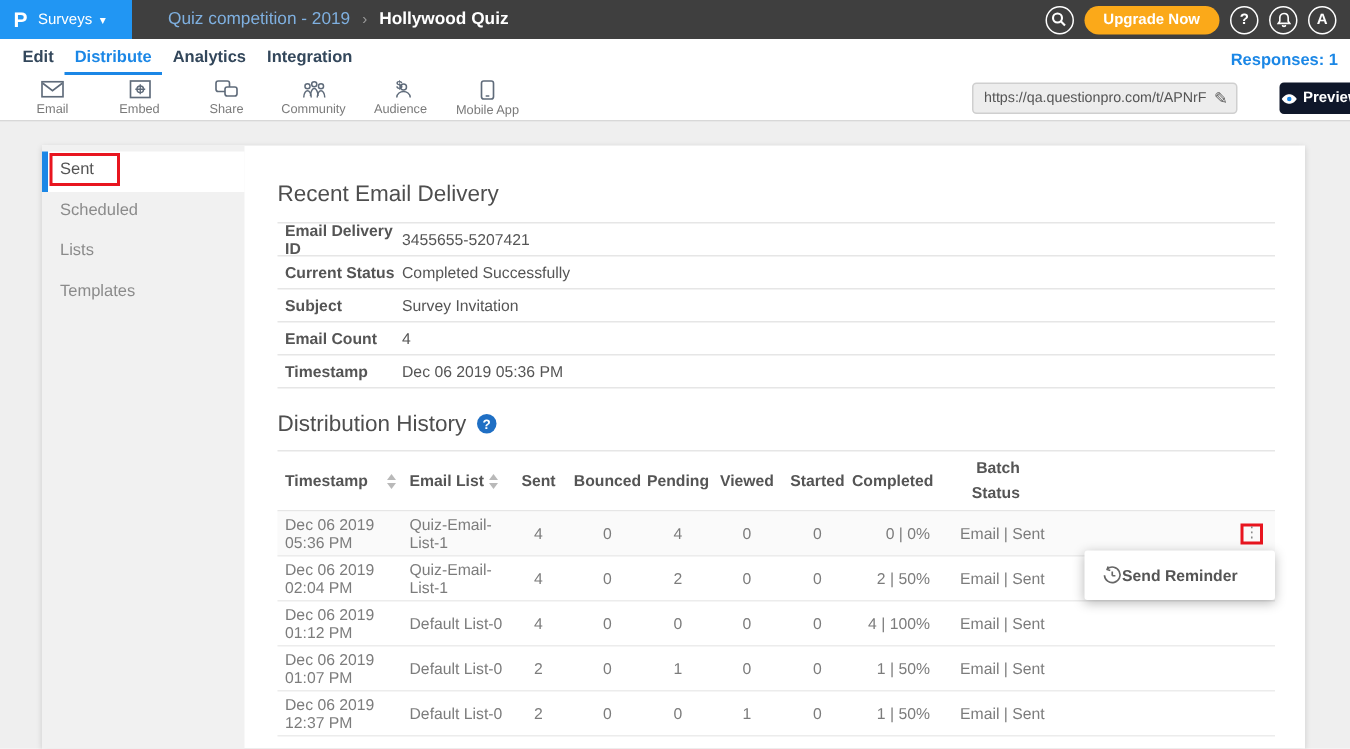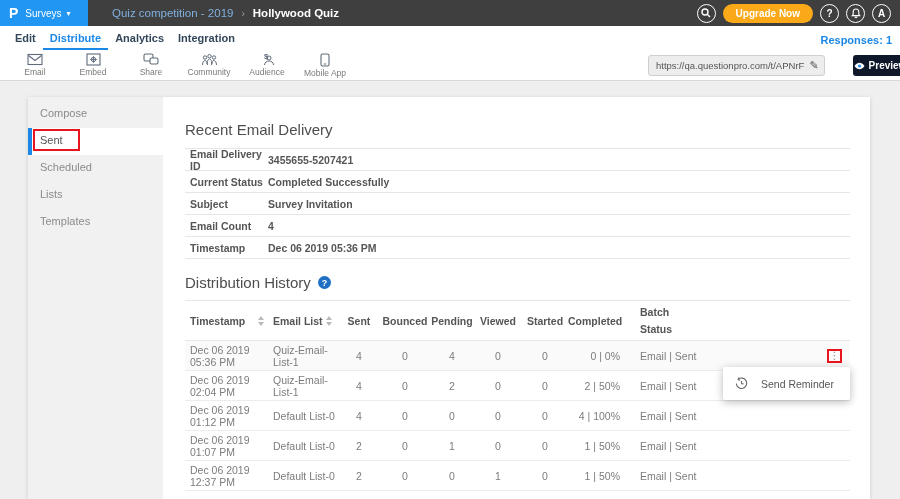--- a/index.html
+++ b/index.html
@@ -38,45 +38,45 @@
   .side-item { height:27px; line-height:25px; padding-left:12px; font-size:11px; color:#8b8b8b; cursor:pointer; }
   .side-item.active { background:#fff; color:#555; border-left:4px solid #1b87e6; padding-left:8px; }
   .red-box { display:inline-block; border:2px solid #e8151f; padding:0 15px 0 5px; margin-left:-7px; line-height:18px; }
   .main { margin-left:135px; padding:24px 20px 0 22px; }
   .section-title { font-size:15px; color:#4e4e4e; font-weight:normal; display:flex; align-items:center; gap:7px; }
   .help-badge { width:13px; height:13px; border-radius:50%; background:#1f6fc4; color:#fff; font-size:9px; font-weight:bold;
     display:flex; align-items:center; justify-content:center; cursor:pointer; }
   .def-table { margin-top:10px; border-top:1px solid #e6e6e6; }
   .def-row { height:22px; display:flex; align-items:center; border-bottom:1px solid #e6e6e6; font-size:10.5px; }
   .def-label { width:83px; padding-left:5px; font-weight:bold; color:#555; flex:none; }
-  .def-value { color:#555;font-weight:bold; }
+  .def-value { color:#555; }
   .title-2 { margin-top:15px; }
   .dist-table { margin-top:9px; border-top:1px solid #e6e6e6; }
   .th-row { height:40px; display:flex; align-items:center; border-bottom:1px solid #e6e6e6; font-size:10.5px; font-weight:bold; color:#555; }
   .td-row { height:30px; display:flex; align-items:center; border-bottom:1px solid #ececec; font-size:10.5px; color:#7c7c7c; position:relative; }
   .td-row.hover { background:#fafafa; }
   .c-ts { width:85px; padding-left:5px; flex:none; display:flex; align-items:center; justify-content:space-between; }
   .c-list { width:68px; padding-left:3px; flex:none; display:flex; align-items:center; justify-content:space-between; }
   .c-sent { width:42px; text-align:center; flex:none; }
   .c-bounced { width:50px; text-align:center; flex:none; }
   .c-pending { width:44px; text-align:center; flex:none; }
   .c-viewed { width:48px; text-align:center; flex:none; }
   .c-started { width:46px; text-align:center; flex:none; }
   .c-completed { width:55px; text-align:right; padding-right:3px; flex:none; }
   .c-batch { flex:1; padding-left:17px; }
-  .th-row .c-batch span { display:inline-block; width:40px; line-height:1.55; }
+  .th-row .c-batch span { display:inline-block; width:40px; line-height:1.55;text-align:right; }
   .sort { display:inline-flex; flex-direction:column; gap:2px; margin-right:6px; cursor:pointer; }
   .sort i { display:block; width:0; height:0; border-left:3px solid transparent; border-right:3px solid transparent; }
   .sort .up { border-bottom:4px solid #b9b9b9; }
   .sort .dn { border-top:4px solid #b9b9b9; }
   .kebab-wrap { position:absolute; right:8px; top:8px; width:15px; height:14px; border:2px solid #e8151f;
     display:flex; align-items:center; justify-content:center; }
   .kebab { font-size:10px; color:#888; cursor:pointer; line-height:1; }
   .popup { position:absolute; left:723px; top:367px; width:127px; height:33px; background:#fff; border-radius:2px;
-    box-shadow:0 2px 8px rgba(0,0,0,.28); display:flex; align-items:center; padding-left:12px; gap:13px; z-index:20; cursor:pointer; }
+    box-shadow:0 2px 8px rgba(0,0,0,.28); display:flex; align-items:center; padding-left:12px; z-index:20; cursor:pointer;font-weight:bold; }
   .popup-label { font-size:10.5px; color:#555; }
 </style>
 </head>
 <body>
 
 <div class="topbar">
   <div class="brand">
     <span class="logo">P</span>
     <span class="brand-label">Surveys</span>
     <span class="caret">▾</span>
@@ -171,21 +171,20 @@
     <svg width="11" height="8" viewBox="0 0 11 8">
         <path d="M0.5 4 C2 1.5 4 0.8 5.5 0.8 C7 0.8 9 1.5 10.5 4 C9 6.5 7 7.2 5.5 7.2 C4 7.2 2 6.5 0.5 4 Z" fill="#fff"></path>
         <circle cx="5.5" cy="4" r="1.5" fill="#1b87e6"></circle>
       </svg>
     <span>Preview</span>
   </button>
 </div>
 
 <div class="panel">
   <div class="sidebar">
-    <div class="side-item">Compose</div>
     <div class="side-item active">
       <span class="red-box"><span>Sent</span></span>
     </div>
     <div class="side-item">Scheduled</div>
     <div class="side-item">Lists</div>
     <div class="side-item">Templates</div>
   </div>
 
   <div class="main">
     <h2 class="section-title">Recent Email Delivery</h2>

